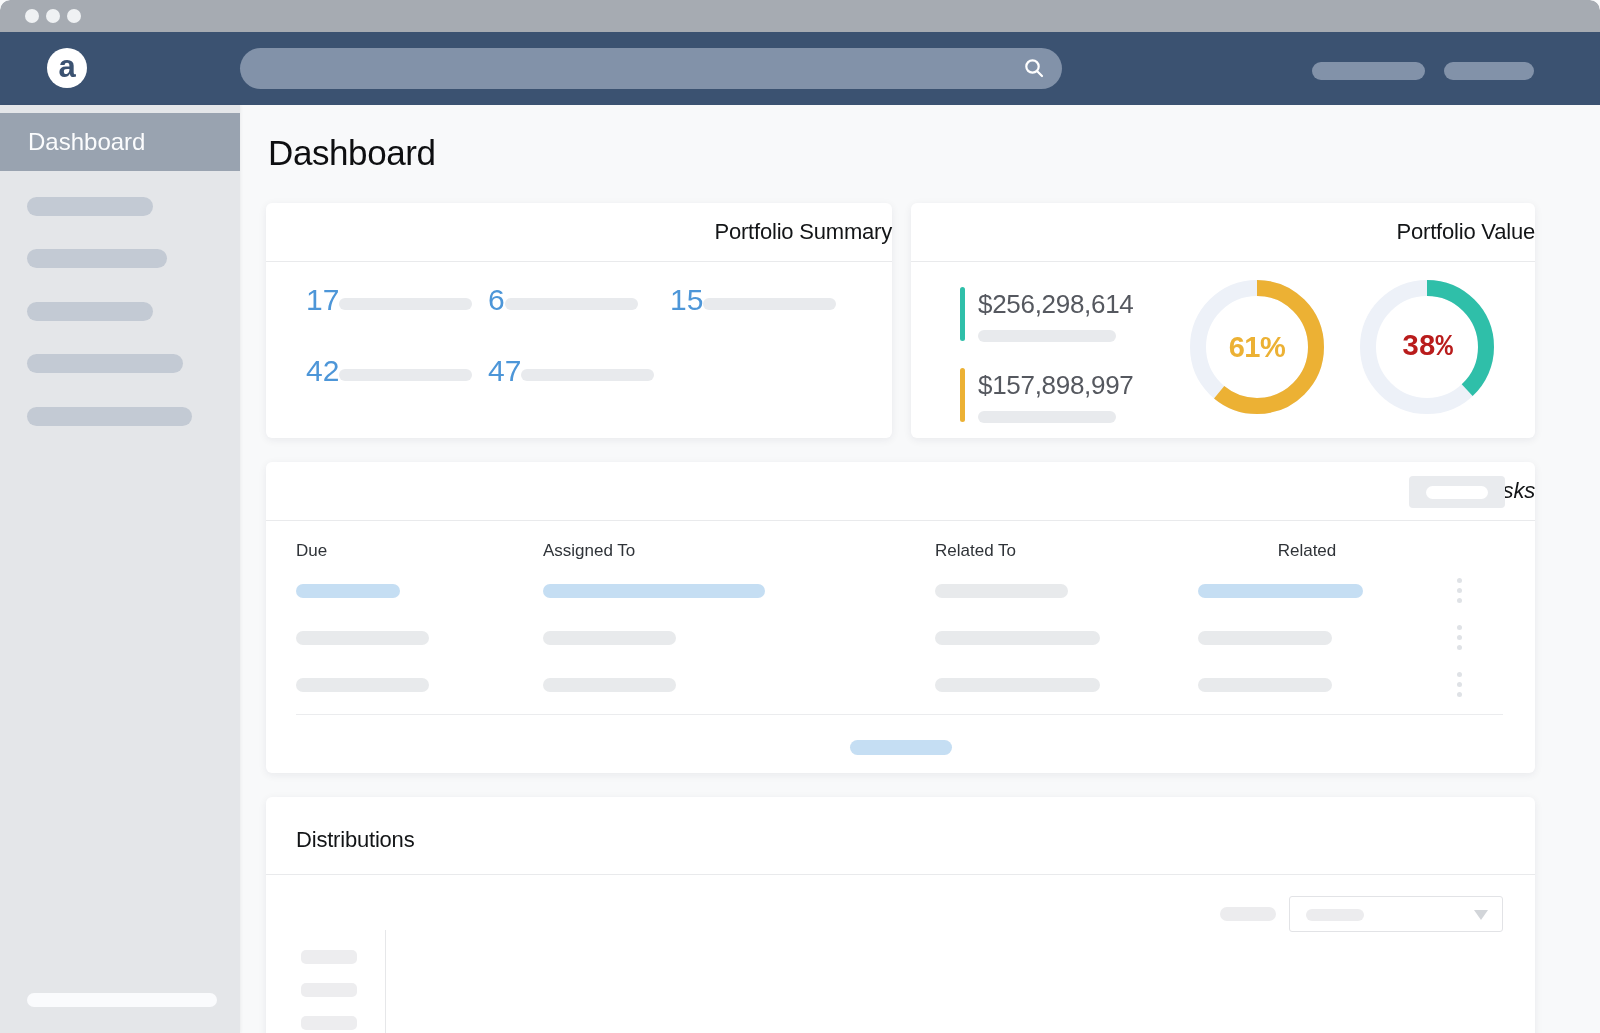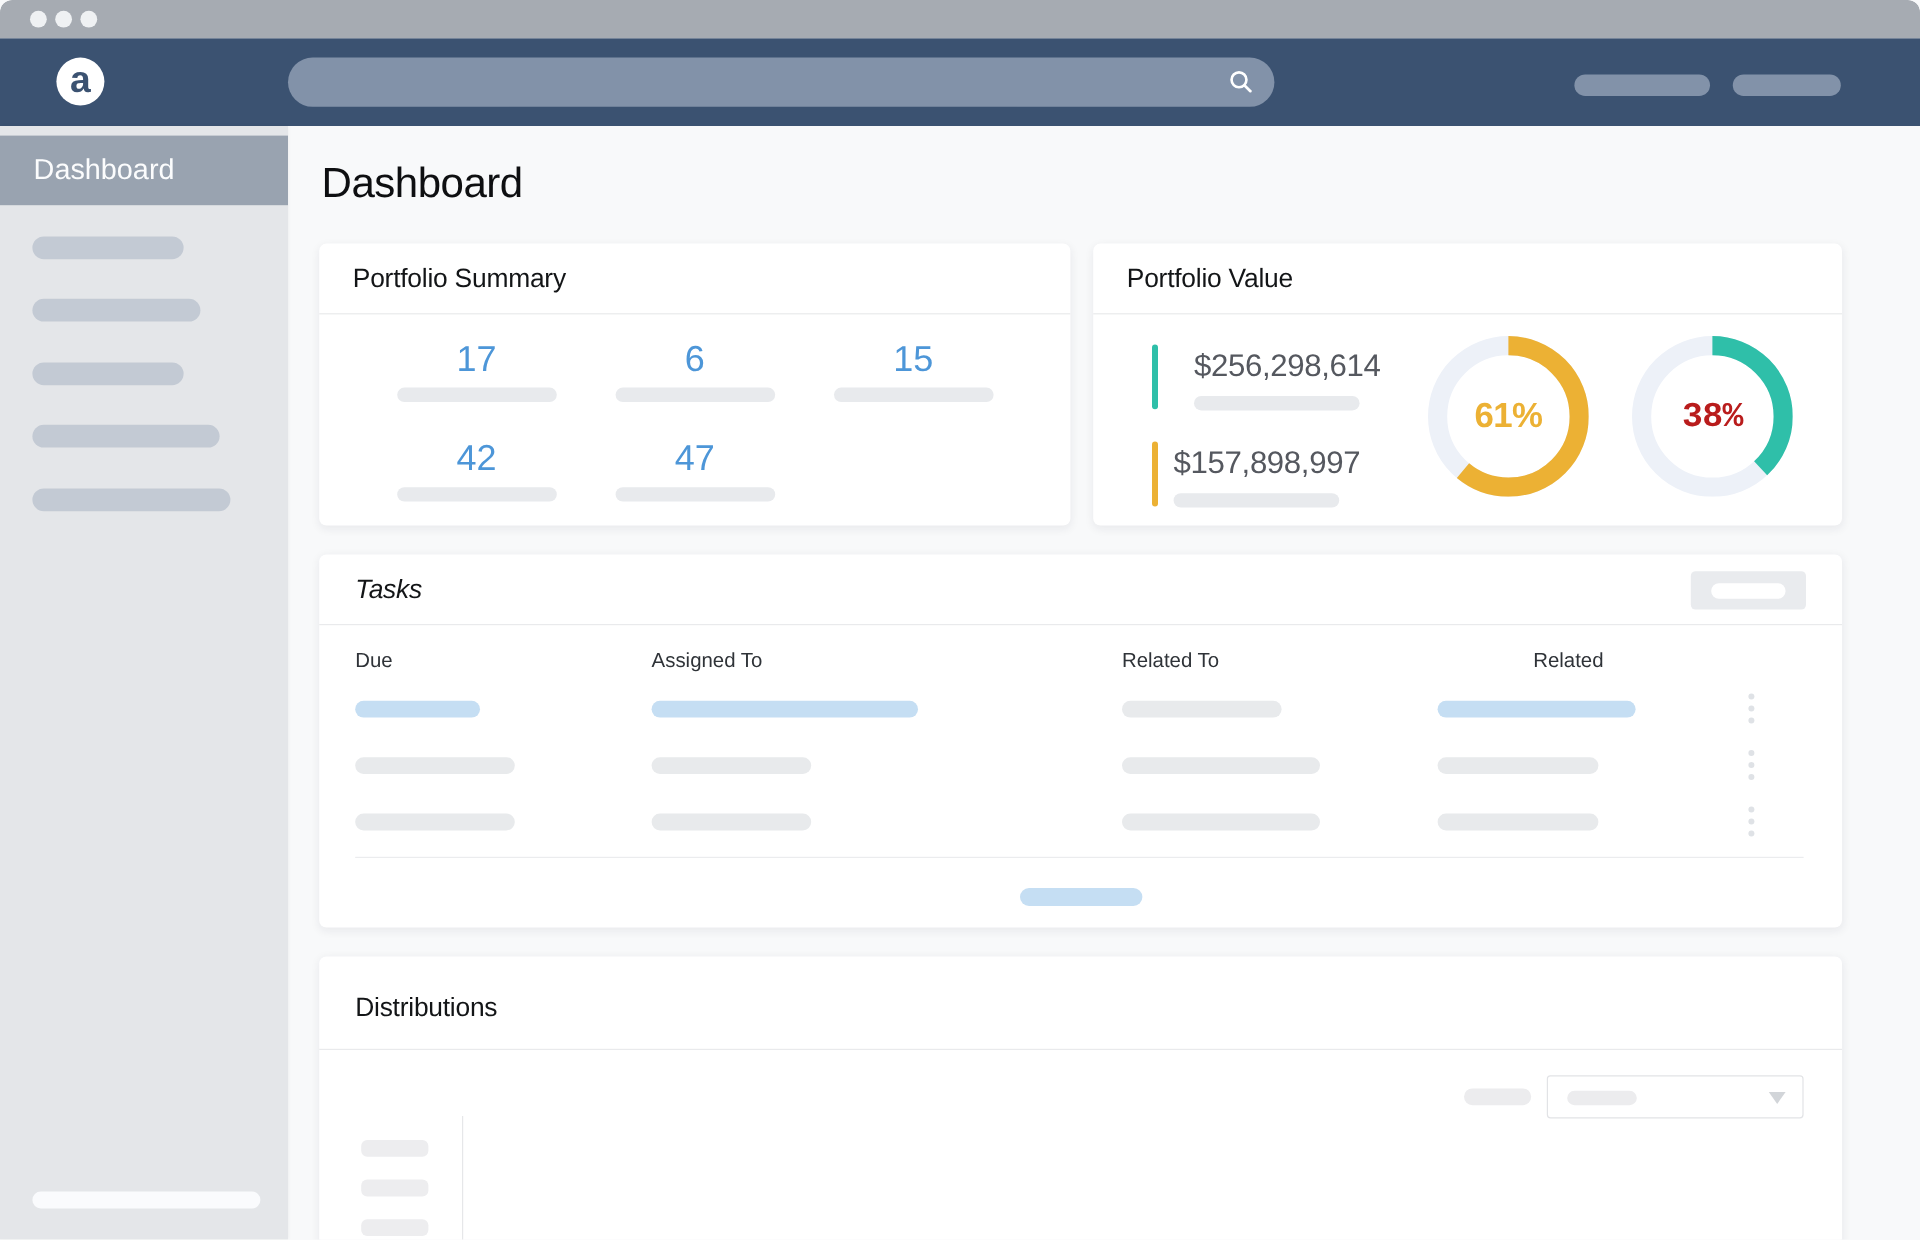--- a/index.html
+++ b/index.html
@@ -28,32 +28,32 @@
   .side-active{position:absolute;left:0;top:8px;width:240px;height:58px;background:#99a3b0;
         display:flex;align-items:center;padding-left:28px;box-sizing:border-box;
         color:#fbfcfd;font-size:24px;}
   .side-pill{position:absolute;left:27px;height:19px;border-radius:9.5px;background:#c3cad4;}
   .sp1{top:92px;width:126px;} .sp2{top:144px;width:140px;} .sp3{top:197px;width:126px;}
   .sp4{top:249px;width:156px;} .sp5{top:302px;width:165px;}
   .side-bottom{position:absolute;left:27px;top:888px;width:190px;height:14px;border-radius:7px;background:#fafbfd;}
   
   .main-title{position:absolute;left:268px;top:133px;font-size:35px;font-weight:500;letter-spacing:-.4px;color:#0e0f11;}
   .card{position:absolute;background:#ffffff;border-radius:6px;box-shadow:0 2px 8px rgba(25,35,55,.07);}
-  .card-head{height:59px;border-bottom:1px solid #e9eaec;display:flex;align-items:center;box-sizing:border-box;padding-left:28px;}
+  .card-head{height:59px;border-bottom:1px solid #e9eaec;display:flex;align-items:center;box-sizing:border-box;padding-left:28px;justify-content:flex-end;}
   .card-title{font-size:22px;font-weight:500;color:#131517;letter-spacing:-.2px;}
   
   .card-summary{left:266px;top:203px;width:626px;height:235px;}
   .stats-grid{display:grid;grid-template-columns:repeat(3,1fr);row-gap:33px;padding:23px 40px 0;}
-  .stat{display:flex;flex-direction:column;align-items:center;}
+  .stat{display:flex;flex-direction:row;align-items:center;}
   .stat-num{font-size:30px;color:#4d96d8;line-height:1;margin-bottom:8px;}
   .stat-bar{width:133px;height:12px;border-radius:6px;background:#e8eaed;}
   
   .card-value{left:911px;top:203px;width:624px;height:235px;}
   .val-group{position:absolute;left:49px;display:flex;}
-  .vg1{top:84px;gap:17px;} .vg2{top:165px;}
+  .vg1{top:84px;} .vg2{top:165px;}
   .val-accent{width:5px;height:54px;border-radius:2.5px;margin-right:13px;}
   .val-amount{font-size:26px;color:#55585f;letter-spacing:-.3px;line-height:1;margin-top:4px;}
   .val-bar{width:138px;height:12px;border-radius:6px;background:#e8eaed;margin-top:13px;}
   .donut-wrap{position:absolute;top:77px;width:134px;height:134px;}
   .dw1{left:279px;} .dw2{left:449px;}
   .donut-track{fill:none;stroke:#edf1f8;stroke-width:16;}
   .donut-arc{fill:none;stroke-width:16;}
   .donut-label{position:absolute;left:0;top:0;width:134px;height:134px;display:flex;align-items:center;justify-content:center;
         font-size:29px;font-weight:700;letter-spacing:-.5px;}
   

